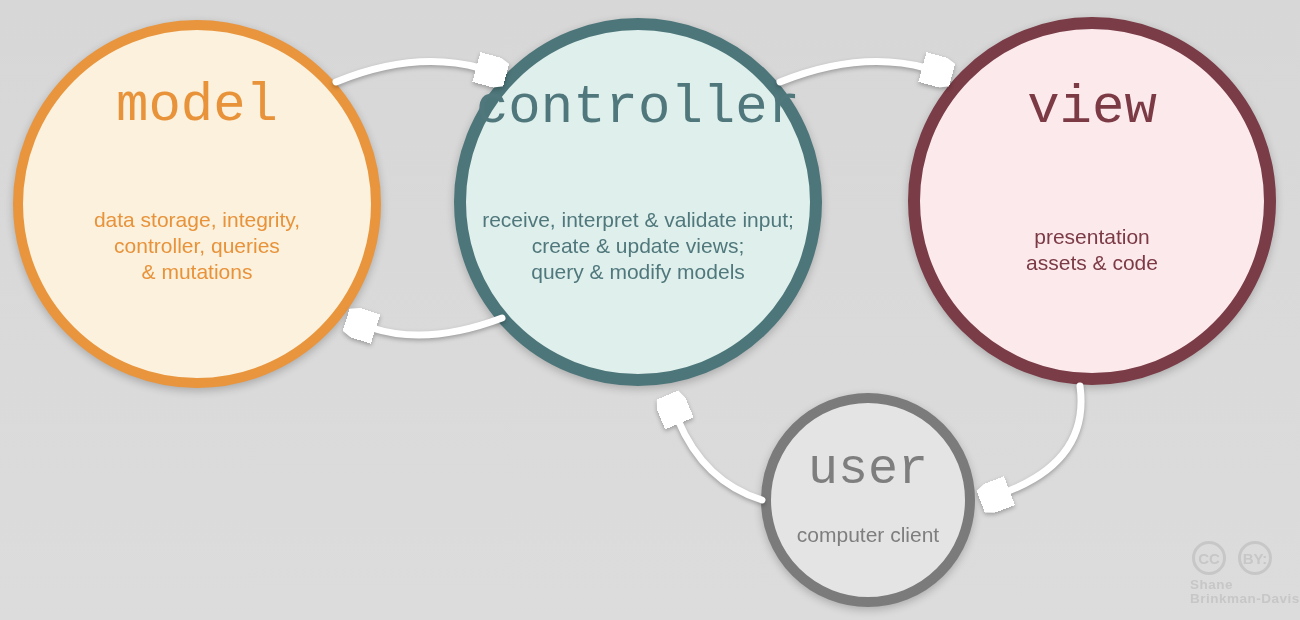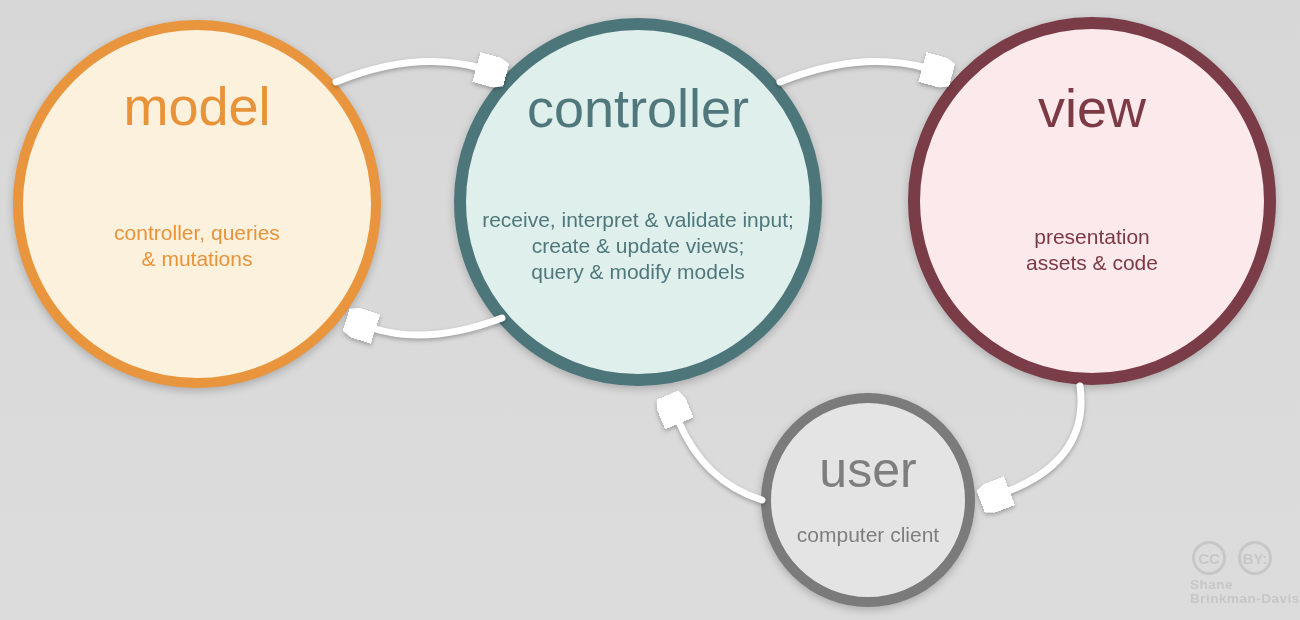--- a/index.html
+++ b/index.html
@@ -7,21 +7,21 @@
   .canvas{
     position:relative;width:1300px;height:620px;overflow:hidden;
     background:linear-gradient(180deg,#d7d7d7 0%,#dcdcdc 100%);
   }
   .node{
     position:absolute;border-radius:50%;box-sizing:border-box;
     box-shadow:0 3px 9px rgba(0,0,0,0.22);z-index:1;
   }
   .node-title{
     position:absolute;left:0;right:0;text-align:center;
-    transform:translateY(-50%);font-weight:400;line-height:1.05;
+    transform:translateY(-50%);font-weight:400;line-height:1.05;font-family:Liberation Mono, monospace;
   }
   .node-desc{
     position:absolute;left:0;right:0;text-align:center;
     transform:translateY(-50%);
   }
   
   .node-model{left:13px;top:20px;width:368px;height:368px;
     background:#fbf1dc;border:10px solid #e8953e;}
   .node-model .node-title{top:76px;font-size:54px;color:#e8923a;}
   .node-model .node-desc{top:216px;font-size:21px;line-height:26px;color:#e8923a;}
@@ -76,20 +76,21 @@
     <path d="M 336 82 Q 414 50 480 68" marker-end="url(#head)"></path>
     <path d="M 780 82 Q 860 50 926 68" marker-end="url(#head)"></path>
     <path d="M 502 318 Q 428 346 372 328" marker-end="url(#head)"></path>
     <path d="M 1080 386 Q 1090 460 1006 492" marker-end="url(#head)"></path>
     <path d="M 762 500 Q 704 482 678 420" marker-end="url(#head)"></path>
   </svg>
 
   <div class="node node-model">
     <div class="node-title">model</div>
     <div class="node-desc">
+      <div>data storage, integrity,</div>
       <div>controller, queries</div>
       <div>&amp; mutations</div>
     </div>
   </div>
 
   <div class="node node-view">
     <div class="node-title">view</div>
     <div class="node-desc">
       <div>presentation</div>
       <div>assets &amp; code</div>

